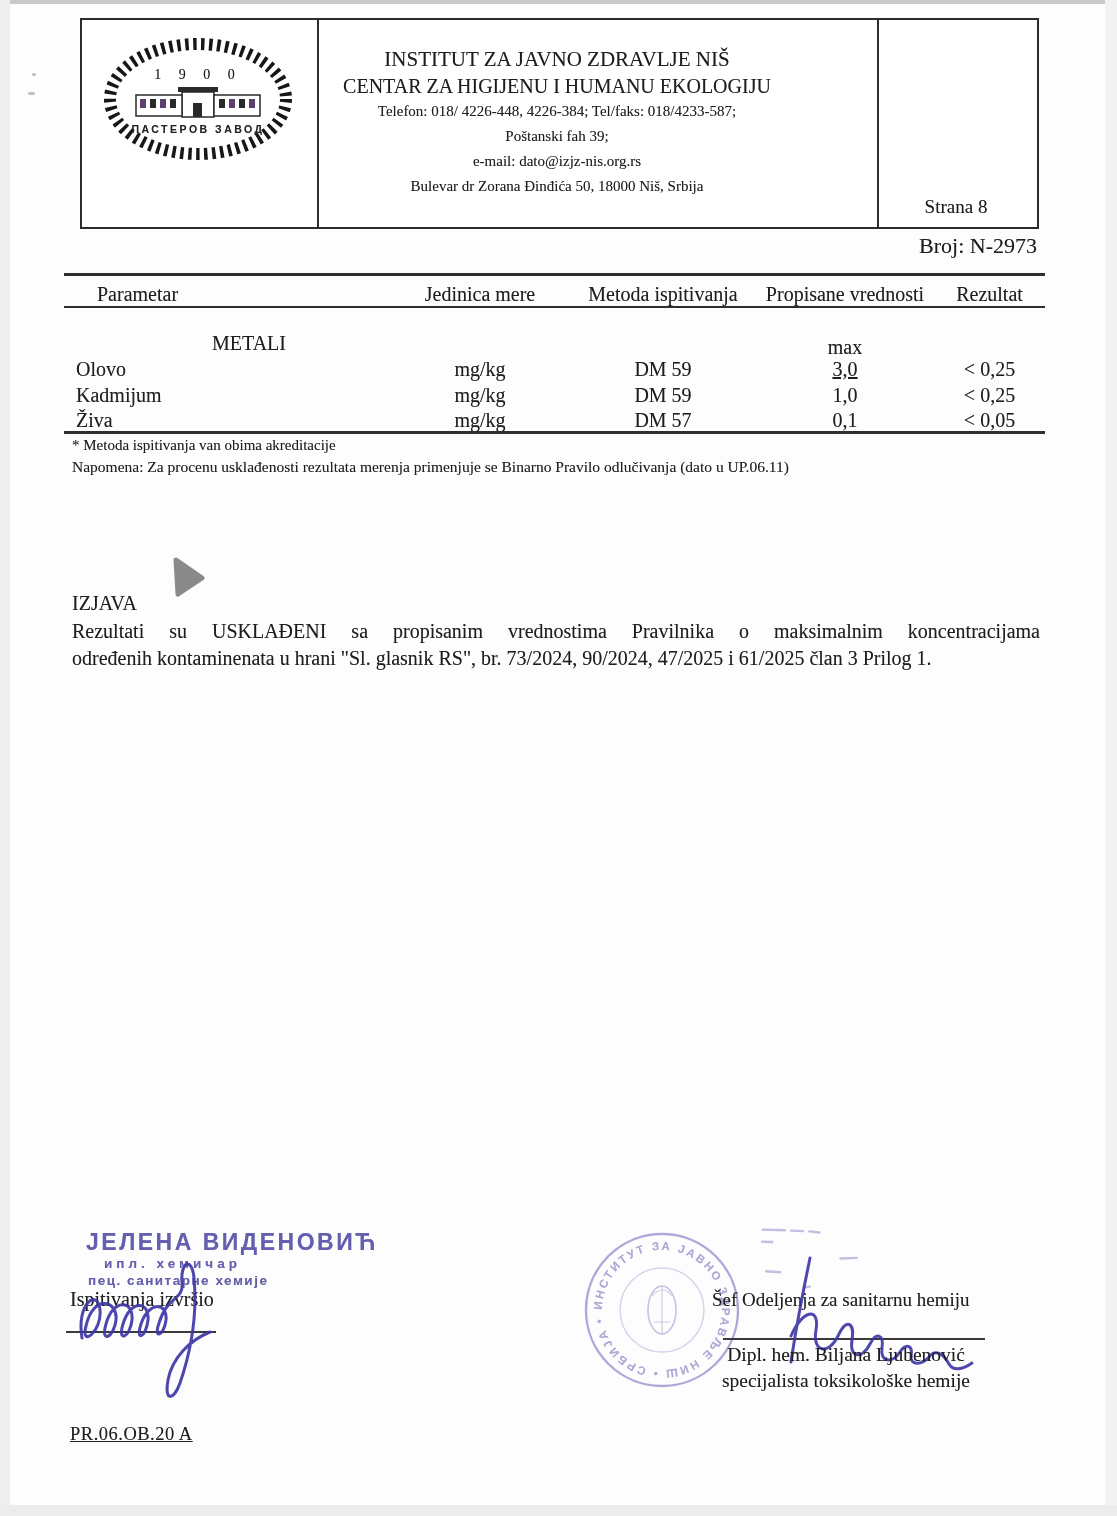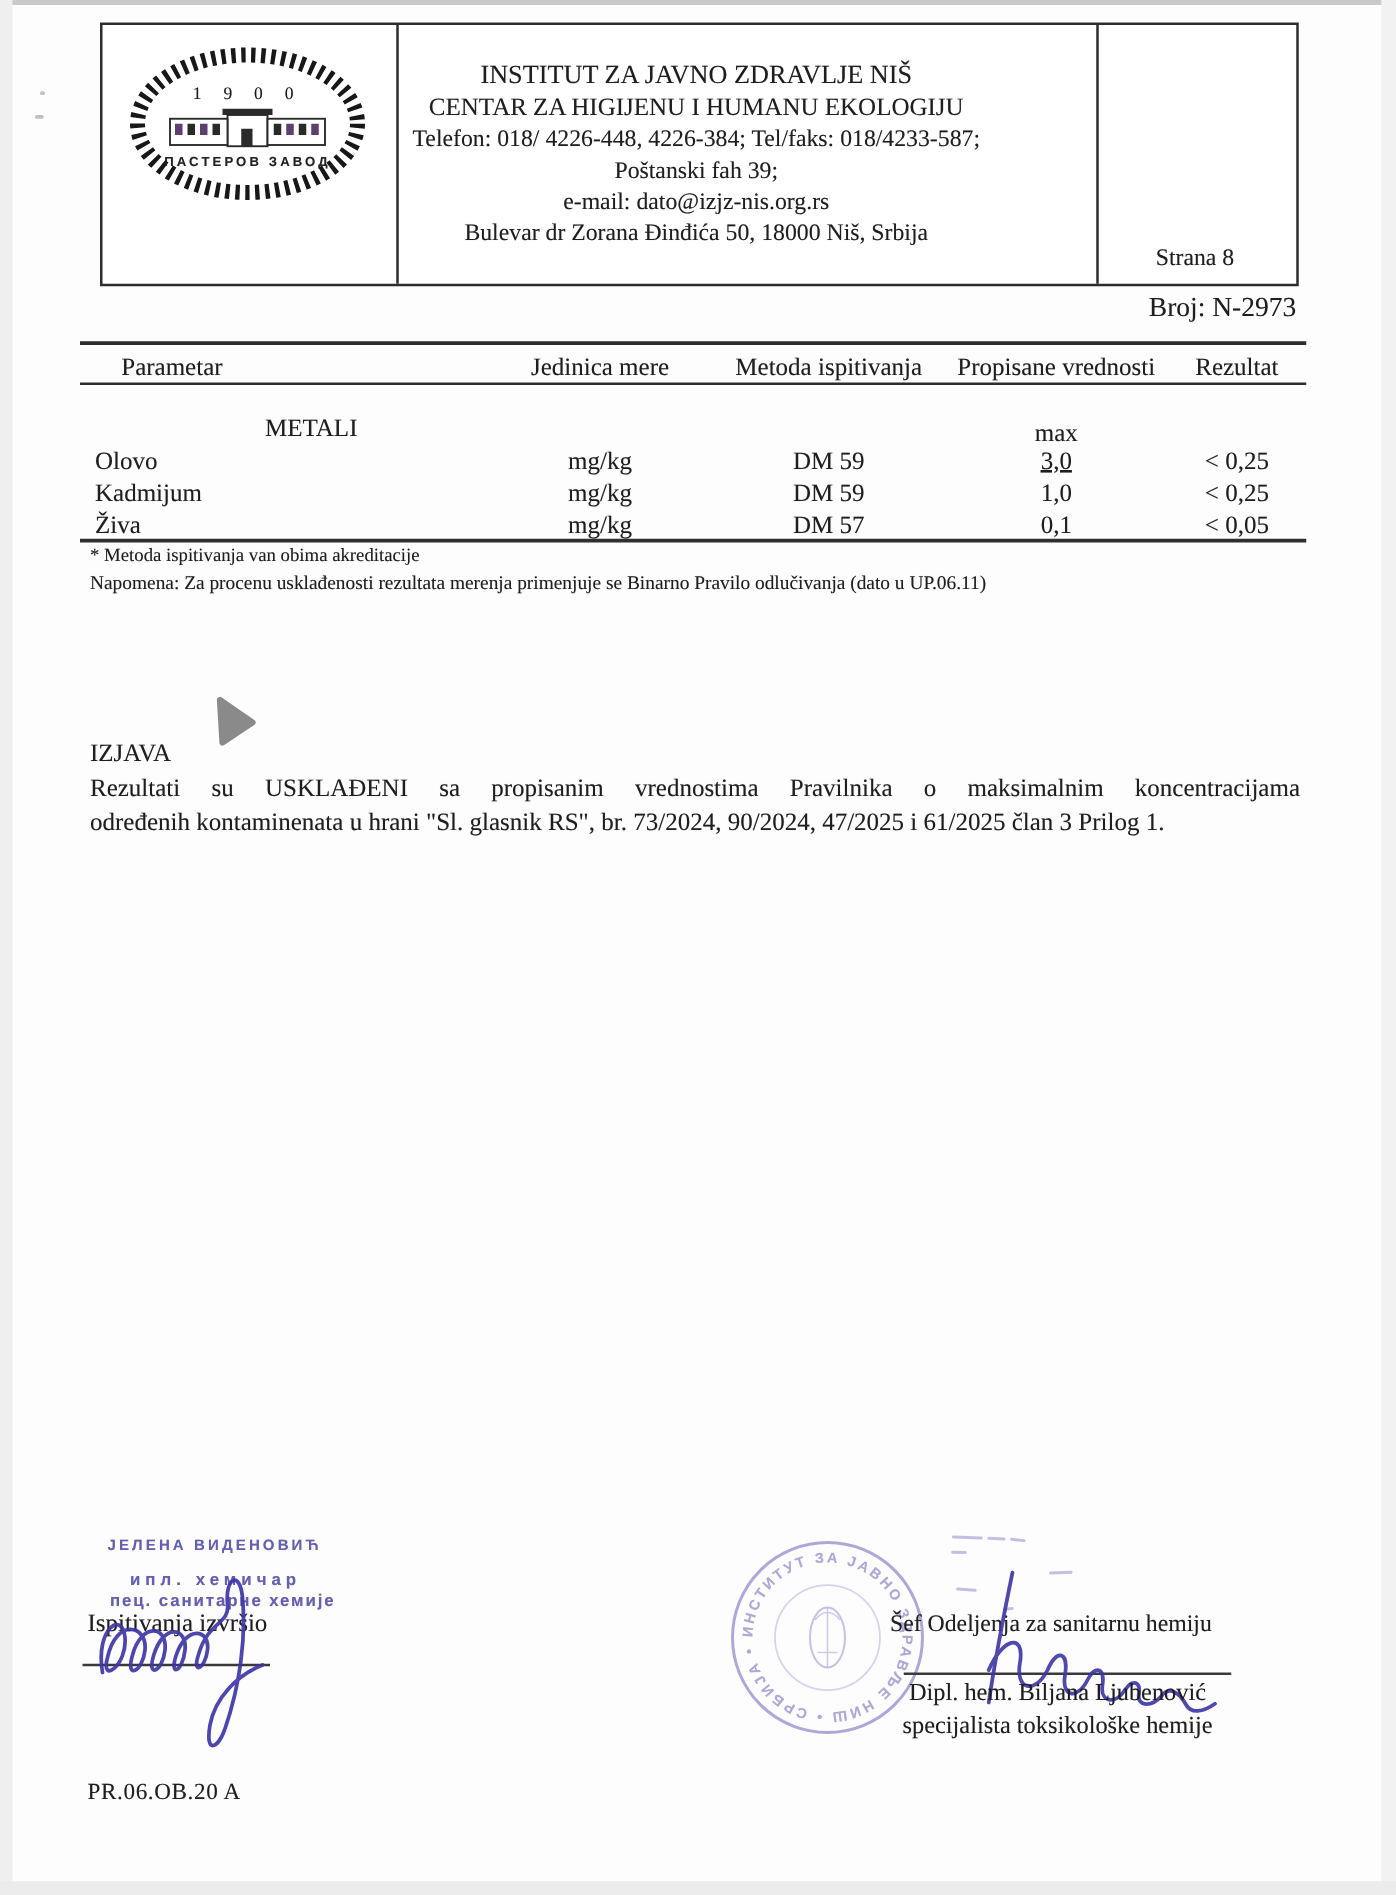--- a/index.html
+++ b/index.html
@@ -11,21 +11,21 @@
   .scan-band{position:absolute; pointer-events:none;}
   .ink{ text-shadow:0 0 0.6px rgba(20,20,20,.35); }
 
   
   .hdr-box{ left:80px; top:18px; width:955px; height:207px; border:2.5px solid #2c2c2c; background:#fff; }
   .hdr-div{ position:absolute; top:0; bottom:0; width:2px; background:#2c2c2c; }
   .logo-caption{ left:80px; top:178px; width:237px; text-align:center; font-size:17px; line-height:21px; letter-spacing:.5px; }
   .inst-lines{ left:319px; top:46px; width:476px; text-align:center; }
   .inst-lines .l1{ font-size:21px; line-height:27px; }
   .inst-lines .l2{ font-size:20px; line-height:26px; }
-  .inst-lines .ln{ font-size:19px; line-height:25px; }
+  .inst-lines .ln{ font-size:15px; line-height:25px; }
   .atc-inner{ left:890px; top:36px; width:120px; height:156px; border:1.5px solid #4a4a4a; border-radius:7px; text-align:center; font-family:"Liberation Sans", sans-serif; }
   .atc-name{ margin-top:2px; font-size:15px; font-weight:bold; color:#3c3f44; letter-spacing:1px;}
   .atc-num{ font-size:11.5px; color:#4b4e53; margin-top:2px; letter-spacing:1px;}
   .atc-lab{ margin-top:12px; font-size:11px; font-weight:bold; color:#55585e; line-height:13.5px; letter-spacing:.3px;}
   .atc-iso{ font-size:10px; color:#8d9096; font-weight:bold; letter-spacing:.5px;}
   .strana{ left:877px; top:196px; width:158px; text-align:center; font-size:19px; }
   .broj{ left:760px; top:233px; width:277px; text-align:right; font-size:22px; }
 
   
   .tbl{ left:64px; top:273px; width:981px; height:230px; font-size:20px; }
@@ -34,30 +34,30 @@
   .c-center{ text-align:center; }
   .fn{ position:absolute; left:8px; font-size:15px; white-space:nowrap; }
 
   
   .izjava-title{ left:72px; top:592px; font-size:20px; }
   .izjava-body{ left:72px; top:618px; width:968px; font-size:20px; line-height:27px; }
   .jline{ text-align:justify; text-align-last:justify; }
 
   
   .stamp-text{ font-family:"Liberation Sans", sans-serif; font-weight:bold; color:#4a44a4; opacity:.85; filter:blur(.3px); white-space:nowrap; }
-  .st1{ left:86px; top:1229px; font-size:12px; letter-spacing:2.5px; }
+  .st1{ left:86px; top:1229px; font-size:23px; letter-spacing:2.5px; }
   .st2{ left:104px; top:1256px; font-size:13.5px; letter-spacing:4px; }
   .st3{ left:88px; top:1273px; font-size:13.5px; letter-spacing:1.5px; }
   .role-left{ left:70px; top:1288px; font-size:20px; }
   .sigline-left{ left:66px; top:1331px; width:150px; height:2px; background:#3a3a3a; }
   .role-right{ left:712px; top:1289px; font-size:19px; white-space:nowrap; }
   .sigline-right{ left:723px; top:1338px; width:262px; height:1.5px; background:#3a3a3a; }
   .name-right{ left:700px; top:1344px; width:292px; text-align:center; font-size:19.5px; }
   .title-right{ left:700px; top:1370px; width:292px; text-align:center; font-size:19.5px; }
-  .footer-code{ left:70px; top:1424px; font-size:18.5px; letter-spacing:.5px; }
+  .footer-code{ left:70px; top:1424px; font-size:18.5px; letter-spacing:.5px;text-decoration:underline; }
 
   .speck{ position:absolute; background:#8f8f8f; border-radius:2px; opacity:.55; }
 </style>
 </head>
 <body>
 
 <div class="screen ink">
 
   <div class="scan-band" style="left:0;top:0;width:1117px;height:4px;background:#c9c9c9;"></div>
   <div class="scan-band" style="left:0;top:0;width:10px;height:1516px;background:#efefef;"></div>

